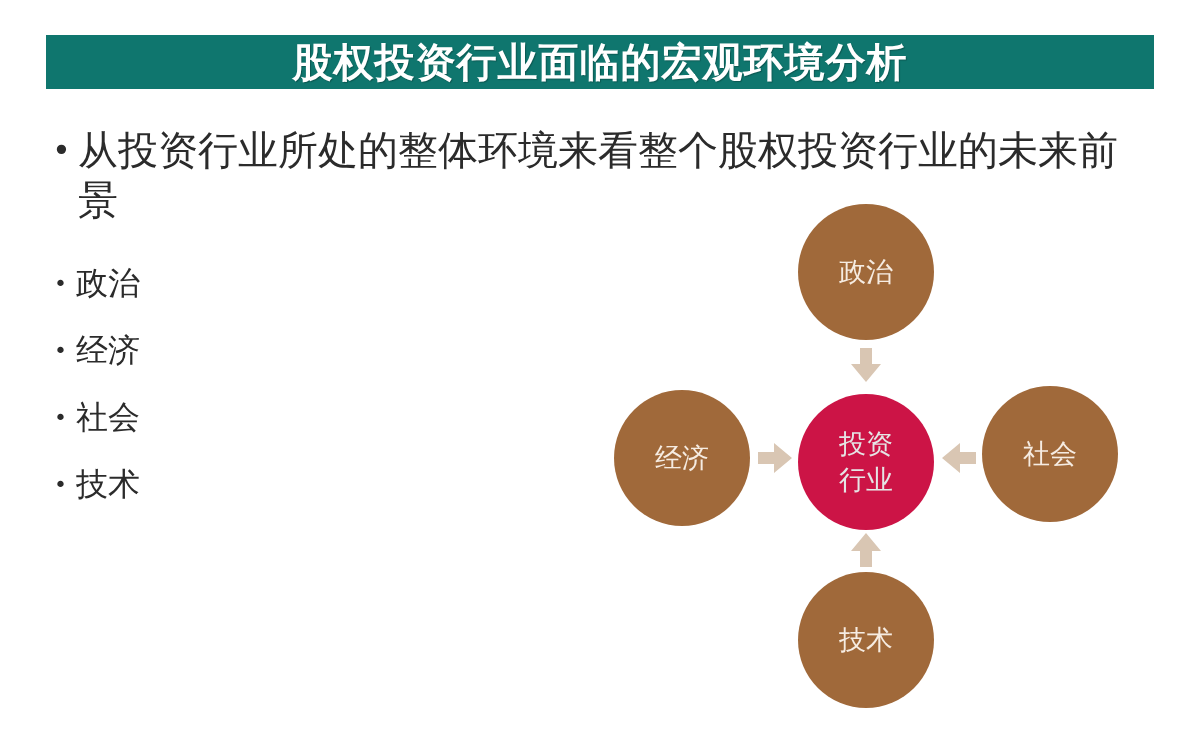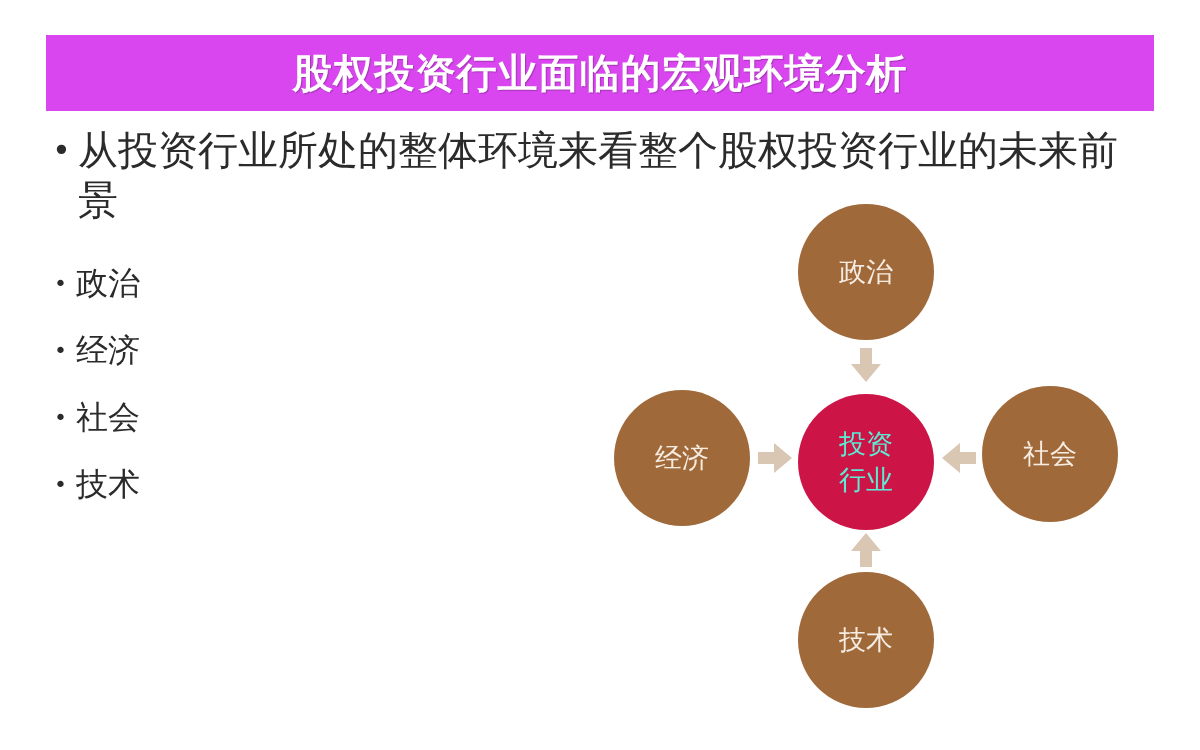--- a/index.html
+++ b/index.html
@@ -2,22 +2,22 @@
 <html><head>
   <meta charset="utf-8">
   <style>
     html, body { margin: 0; padding: 0; }
     body {
       width: 1200px; height: 750px; position: relative; overflow: hidden;
       background: #ffffff;
       font-family: "DejaVu Sans", "Liberation Sans", sans-serif;
     }
     .title-band {
-      position: absolute; left: 46px; top: 35px; width: 1108px; height: 76px;
-      background: #d946ef;
+      position: absolute; left: 46px; top: 35px; width: 1108px; height: 54px;
+      background: #0f766e;
       display: flex; align-items: center; justify-content: center;
     }
     .title-text {
       color: #ffffff; font-size: 40px; font-weight: bold; letter-spacing: 1px;
       text-shadow: 1px 1px 1px rgba(0,0,0,0.25);
     }
     .main-bullet {
       position: absolute; left: 52px; top: 125px; width: 1080px;
       font-size: 40px; line-height: 50px; color: #2b2b2b;
       display: flex;
@@ -28,21 +28,21 @@
       display: flex; align-items: center; height: 67px;
       font-size: 32px; color: #2b2b2b;
     }
     .sub-item .dot { width: 22px; font-size: 22px; }
     .circle {
       position: absolute; width: 136px; height: 136px; border-radius: 50%;
       background: #a0693a;
       display: flex; align-items: center; justify-content: center; text-align: center;
       color: #f6ece2; font-size: 27px; line-height: 36px;
     }
-    .circle.center { background: #cc1446; color: #5eead4; }
+    .circle.center { background: #cc1446; color: #e5e5e5; }
     .arrow { position: absolute; }
   </style>
 </head>
 <body>
 
 <div class="title-band">
   <span class="title-text">股权投资行业面临的宏观环境分析</span>
 </div>
 
 <div class="main-bullet">

